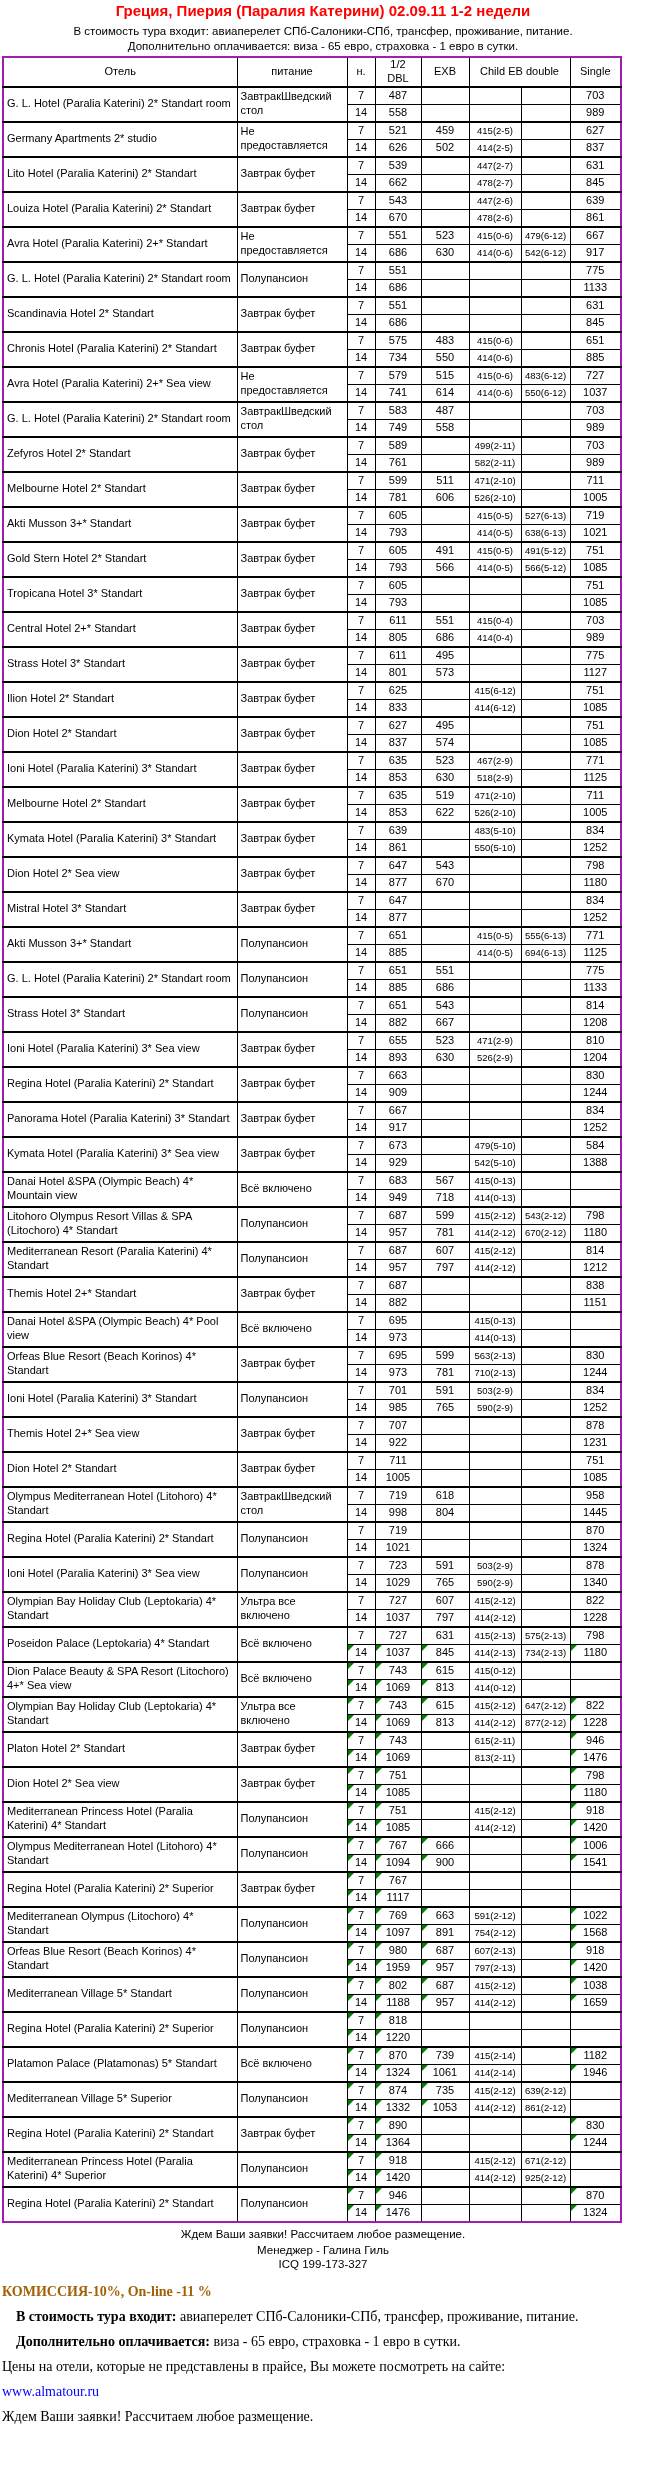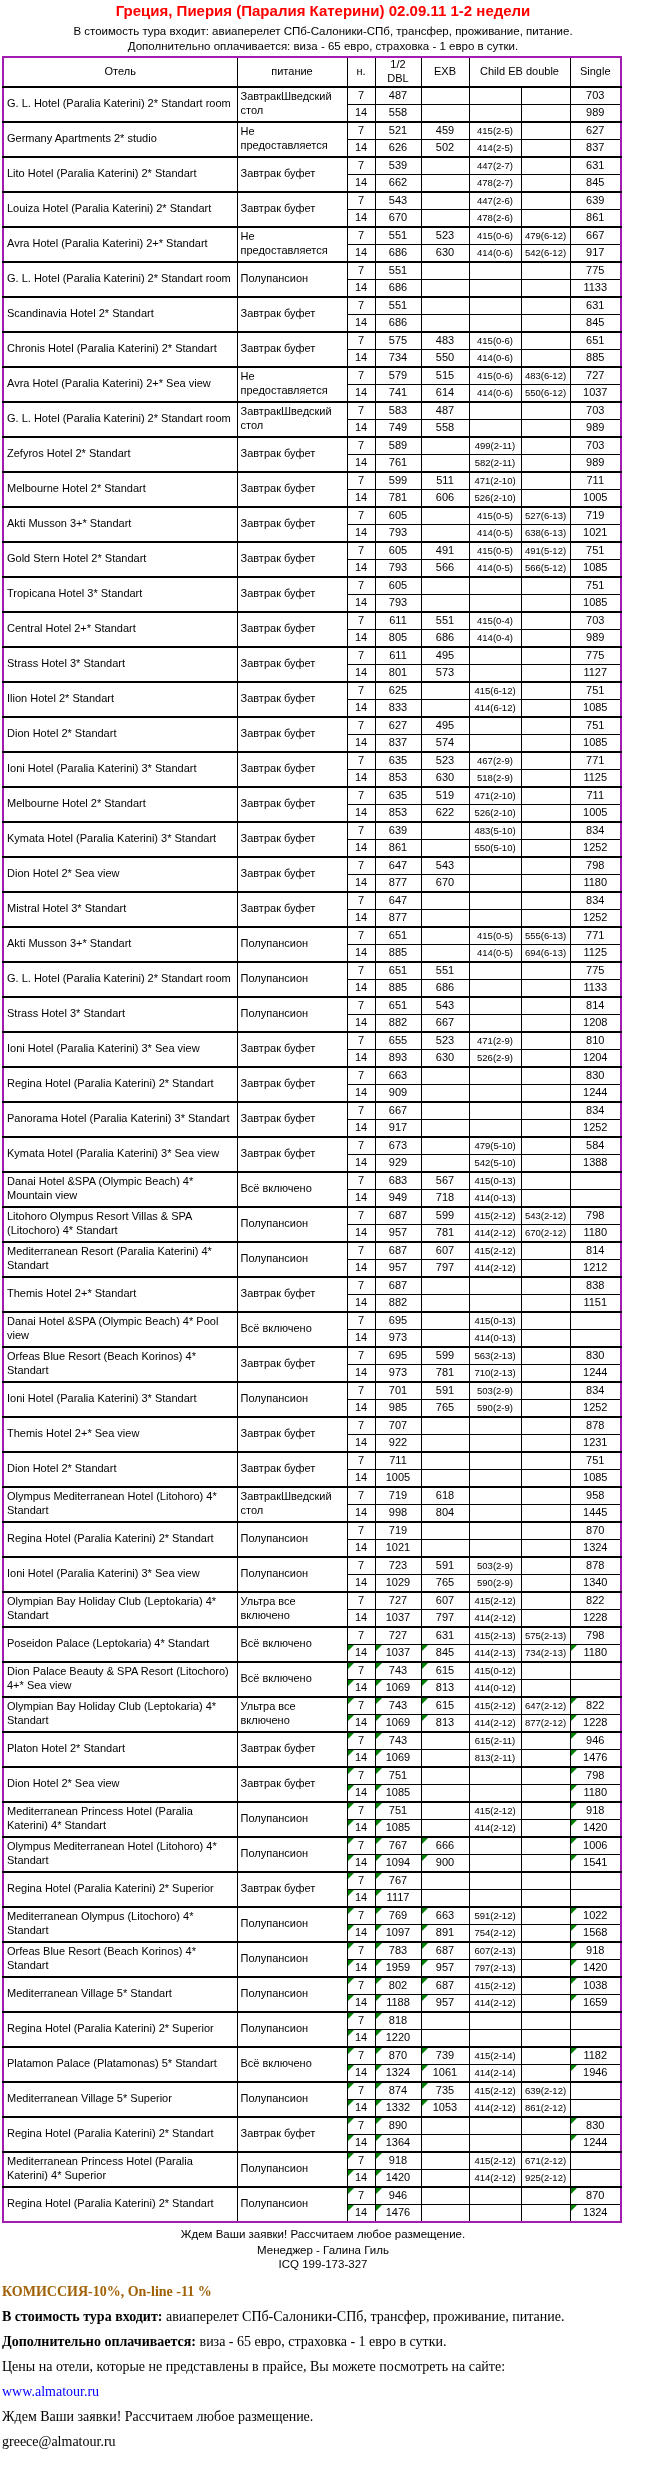--- a/index.html
+++ b/index.html
@@ -17,21 +17,21 @@
   td.child{font-size:9.5px;}
   .mk{position:relative;}
   .mk::before{content:"";position:absolute;left:0;top:0;width:0;height:0;
     border-top:6px solid #008000;border-right:6px solid transparent;}
   .after-note{font-size:11.5px;text-align:center;margin:5px 0 2px 0;}
   .mgr{font-size:11.5px;text-align:center;margin:4px 0 2px 0;}
   .icq{font-size:11.5px;text-align:center;margin:2px 0 14px 0;}
   .serif-block{font-family:"Liberation Serif",serif;font-size:14px;text-align:left;}
   .serif-block p{margin:9px 0;}
   .commission{color:#a16207;font-weight:bold;}
-  .lead{font-weight:bold;}
+  .lead{font-weight:bold;margin-left:14px;}
   .link{color:#0000ff;text-decoration:none;}
 </style>
 </head>
 <body>
 
 <div class="page">
   <div class="title">Греция, Пиерия (Паралия Катерини) 02.09.11 1-2 недели</div>
   <div class="intro">В стоимость тура входит: авиаперелет СПб-Салоники-СПб, трансфер, проживание, питание.</div>
   <div class="intro">Дополнительно оплачивается: виза - 65 евро, страховка - 1 евро в сутки.</div>
 
@@ -1009,21 +1009,21 @@
           <td class="num mk">1097</td>
           <td class="num mk">891</td>
           <td class="num child">754(2-12)</td>
           <td class="num child"></td>
           <td class="num mk">1568</td>
         </tr>
         <tr class="rs">
           <td class="hotel" rowspan="2">Orfeas Blue Resort (Beach Korinos) 4* Standart</td>
           <td class="meal" rowspan="2">Полупансион</td>
           <td class="num mk">7</td>
-          <td class="num mk">783</td>
+          <td class="num mk">980</td>
           <td class="num mk">687</td>
           <td class="num child">607(2-13)</td>
           <td class="num child"></td>
           <td class="num mk">918</td>
         </tr>
         <tr>
           <td class="num mk">14</td>
           <td class="num mk">1959</td>
           <td class="num mk">957</td>
           <td class="num child">797(2-13)</td>
@@ -1163,15 +1163,14 @@
   <div class="mgr">Менеджер - Галина Гиль</div>
   <div class="icq">ICQ 199-173-327</div>
 
   <div class="serif-block">
     <p class="commission">КОМИССИЯ-10%, On-line -11 %</p>
     <p><span class="lead">В стоимость тура входит:</span><span> авиаперелет СПб-Салоники-СПб, трансфер, проживание, питание.</span></p>
     <p><span class="lead">Дополнительно оплачивается:</span><span> виза - 65 евро, страховка - 1 евро в сутки.</span></p>
     <p>Цены на отели, которые не представлены в прайсе, Вы  можете посмотреть на сайте:</p>
     <p><a href="#" class="link">www.almatour.ru</a></p>
     <p>Ждем Ваши заявки! Рассчитаем любое размещение.</p>
-    <p>greece@almatour.ru</p>
   </div>
 </div>
 
 </body></html>

